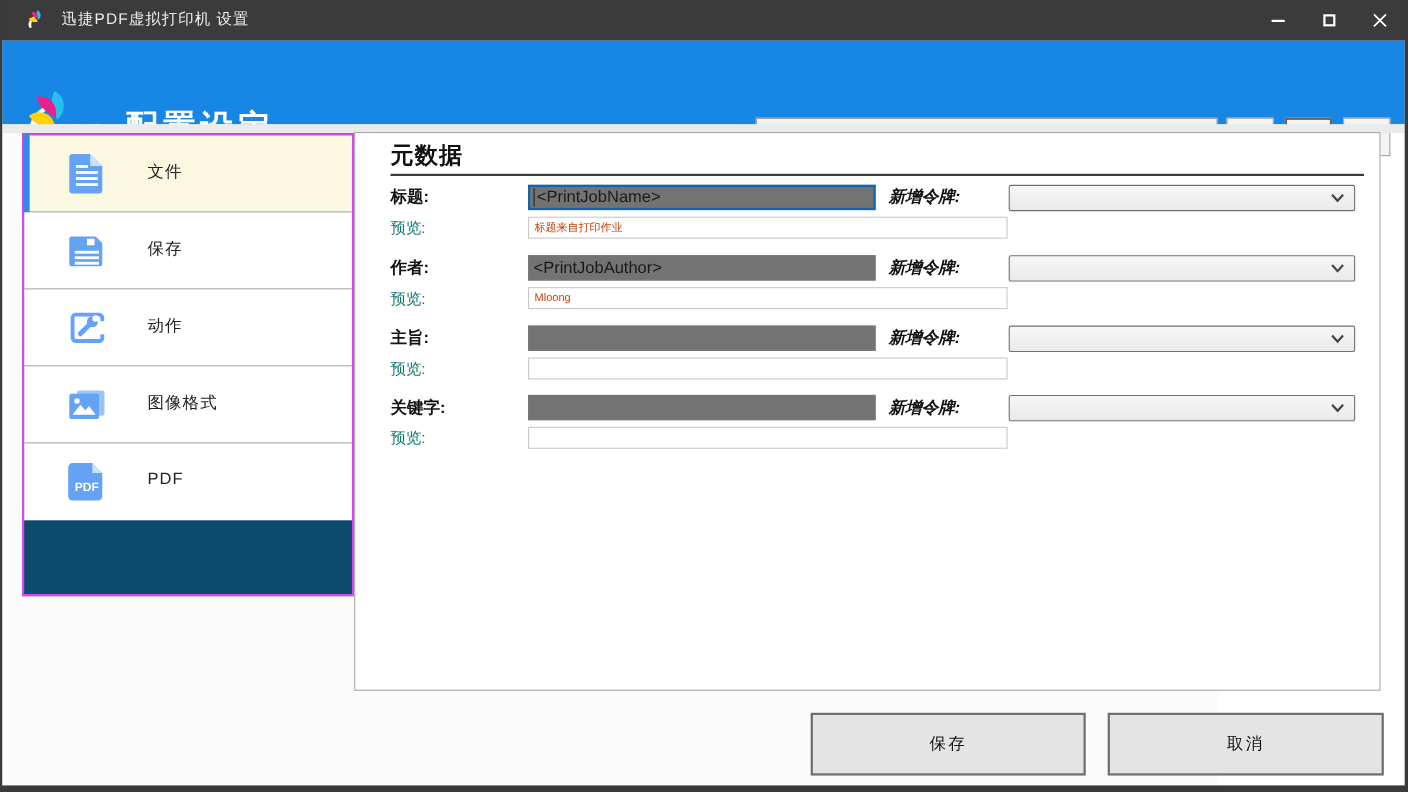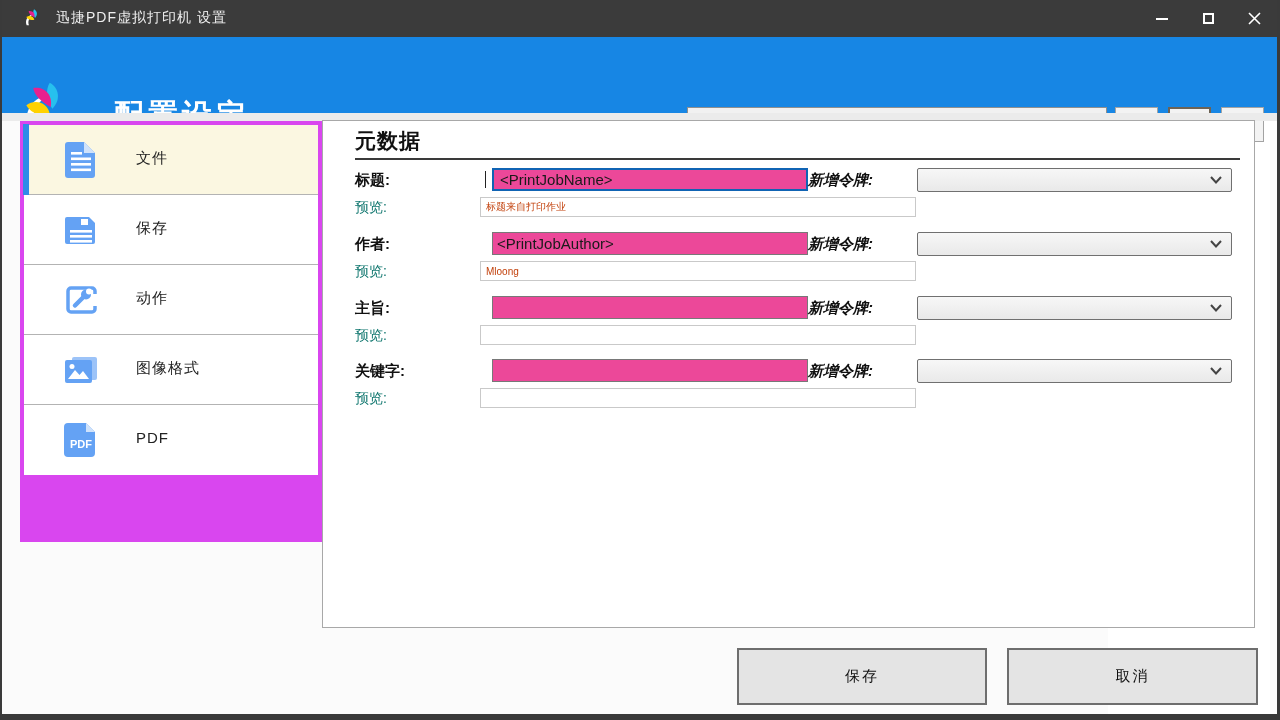--- a/index.html
+++ b/index.html
@@ -35,37 +35,37 @@
   .chev{position:absolute;right:9px;top:50%;transform:translateY(-50%);line-height:0;}
   .hdr-btn{position:absolute;top:70px;width:43px;height:35px;background:#f3f3f3;
       display:flex;align-items:center;justify-content:center;}
   .edit-btn{left:1113px;border:1px solid #a3a3a3;}
   .add-btn{left:1166px;border:2px solid #6d6355;font-size:24px;font-weight:bold;color:#000;line-height:0;padding-bottom:3px;}
   .remove-btn{left:1219px;border:1px solid #a3a3a3;font-size:22px;color:#b9b9b9;line-height:0;padding-bottom:3px;}
 
   .header-strip{position:absolute;left:2px;top:113px;width:1275px;height:8px;background:#ebebeb;}
 
   
-  .sidebar{position:absolute;left:20px;top:121px;width:302px;height:421px;background:#d946ef;border:4px solid #d946ef;}
+  .sidebar{position:absolute;left:20px;top:121px;width:302px;height:421px;background:#0c4a6e;border:2px solid #d946ef;}
   .side-item{position:relative;height:70px;border-bottom:1px solid #b3b3b3;background:#fff;}
   .side-item:last-child{border-bottom:none;}
   .side-item .icon{position:absolute;left:36px;top:14px;width:42px;height:42px;}
   .side-item .side-label{position:absolute;left:112px;top:24px;font-size:15px;color:#222;letter-spacing:1px;}
   .side-item.selected{background:#fbf7e1;}
   .side-item.selected::before{content:"";position:absolute;left:-1px;top:-1px;bottom:-1px;width:6px;background:#2f8be8;}
 
   
   .panel{position:absolute;left:322px;top:120px;width:933px;height:508px;background:#fff;border:1px solid #a8a8a8;}
   .section-title{position:absolute;left:32px;top:6px;font-size:21px;font-weight:bold;color:#111;letter-spacing:1px;}
   .rule{position:absolute;left:32px;top:37px;width:885px;height:2px;background:#3a3a3a;}
 
   .form-row{position:absolute;left:0;width:100%;height:24px;}
   .field-label{position:absolute;left:32px;top:0;font-size:15px;font-weight:bold;color:#111;line-height:23px;}
   .text-input{position:absolute;left:157px;top:0;width:316px;height:23px;border:1px solid #787878;
-      background:#ec4899;font-family:"Liberation Sans",sans-serif;font-size:15px;color:#1a1a1a;padding:0 4px;outline:none;margin-left:12px;}
+      background:#737373;font-family:"Liberation Sans",sans-serif;font-size:15px;color:#1a1a1a;padding:0 4px;outline:none;}
   .text-input.focused{border:2px solid #1064b4;padding-left:6px;}
   .caret{position:absolute;left:162px;top:3px;width:1px;height:17px;background:#222;}
   .token-label{position:absolute;left:485px;top:0;font-size:15px;font-weight:bold;color:#111;line-height:23px;font-style:italic;}
   .combo{position:absolute;left:594px;top:0;width:315px;height:24px;border:1px solid #707070;border-radius:2px;
       background:linear-gradient(#f7f7f7,#e9e9e9);}
   .preview-row{position:absolute;left:0;width:100%;height:21px;}
   .preview-label{position:absolute;left:32px;top:0;font-size:14px;color:#0f766e;line-height:20px;}
   .preview-input{position:absolute;left:157px;top:0;width:436px;height:20px;border:1px solid #c9c9c9;
       background:#fff;font-family:"Liberation Sans",sans-serif;font-size:10px;color:#c2410c;padding:0 5px;outline:none;}
 

